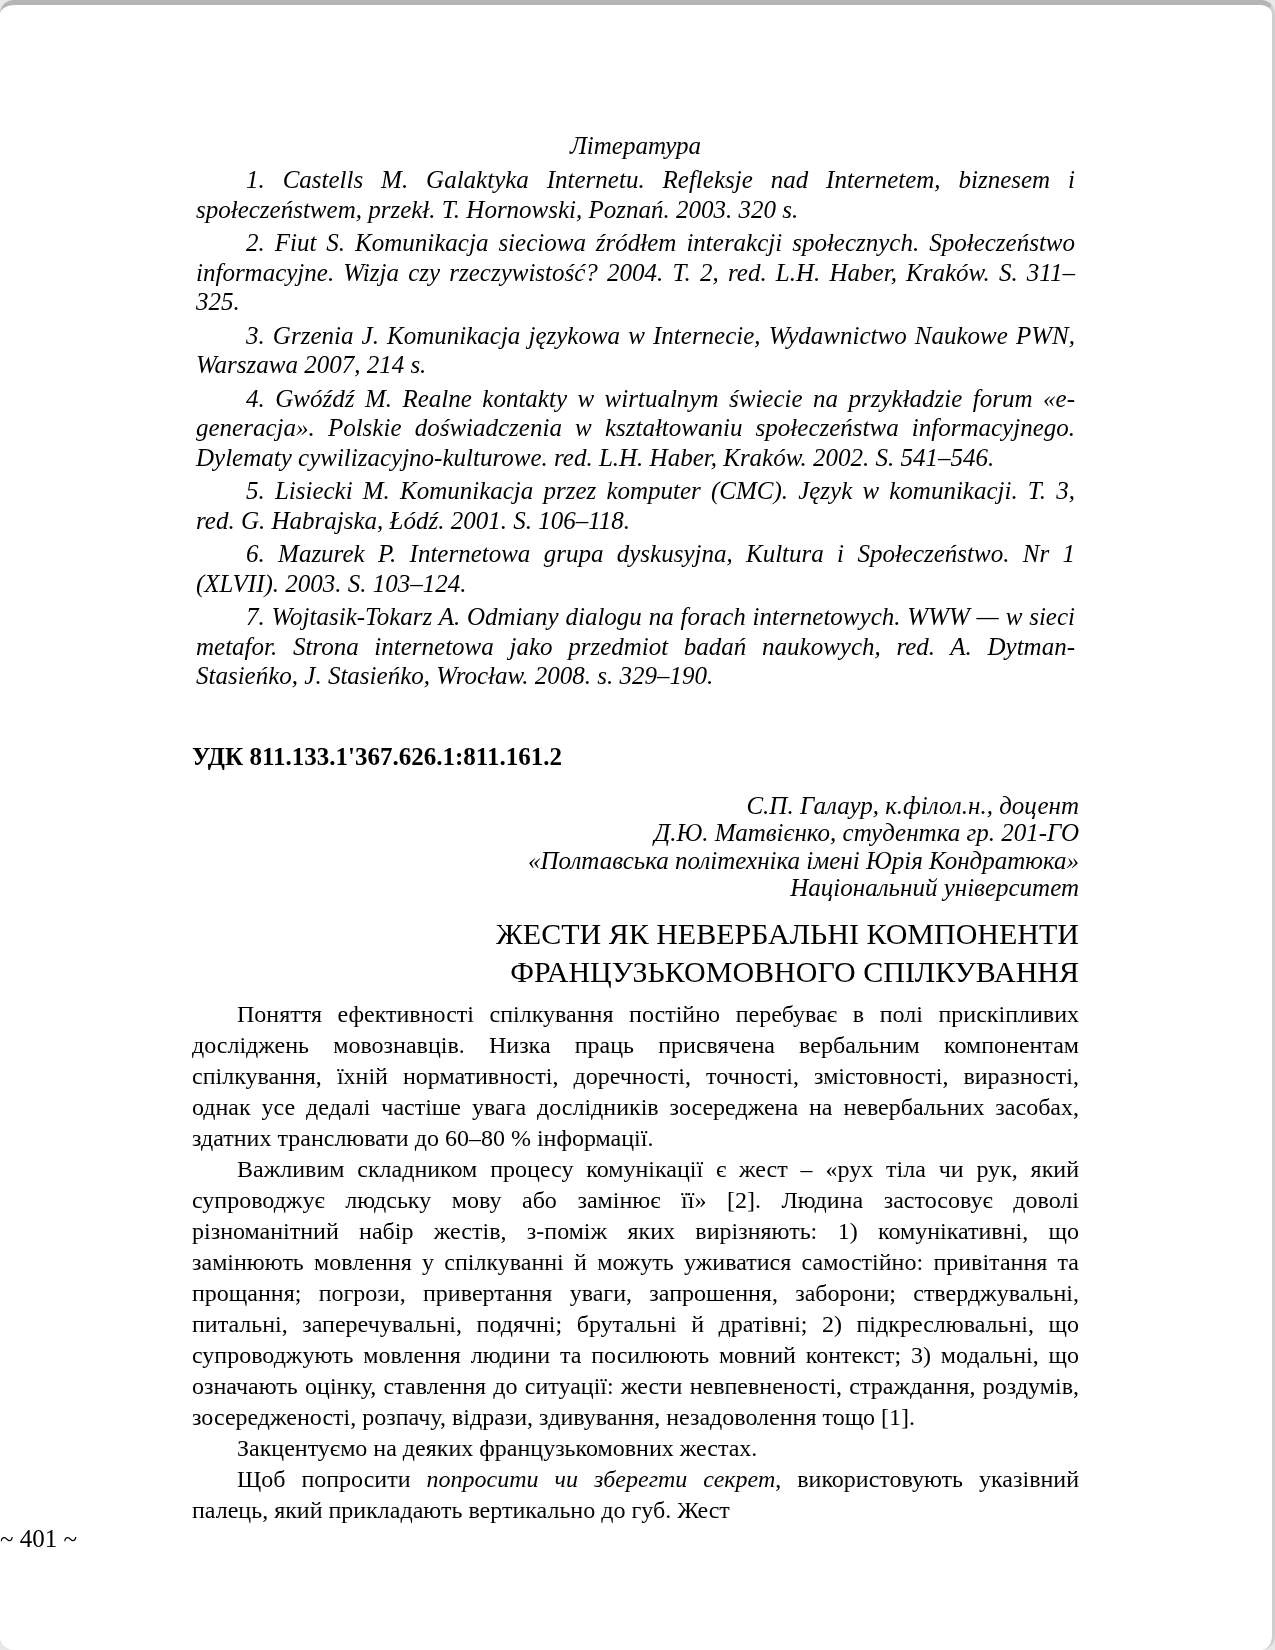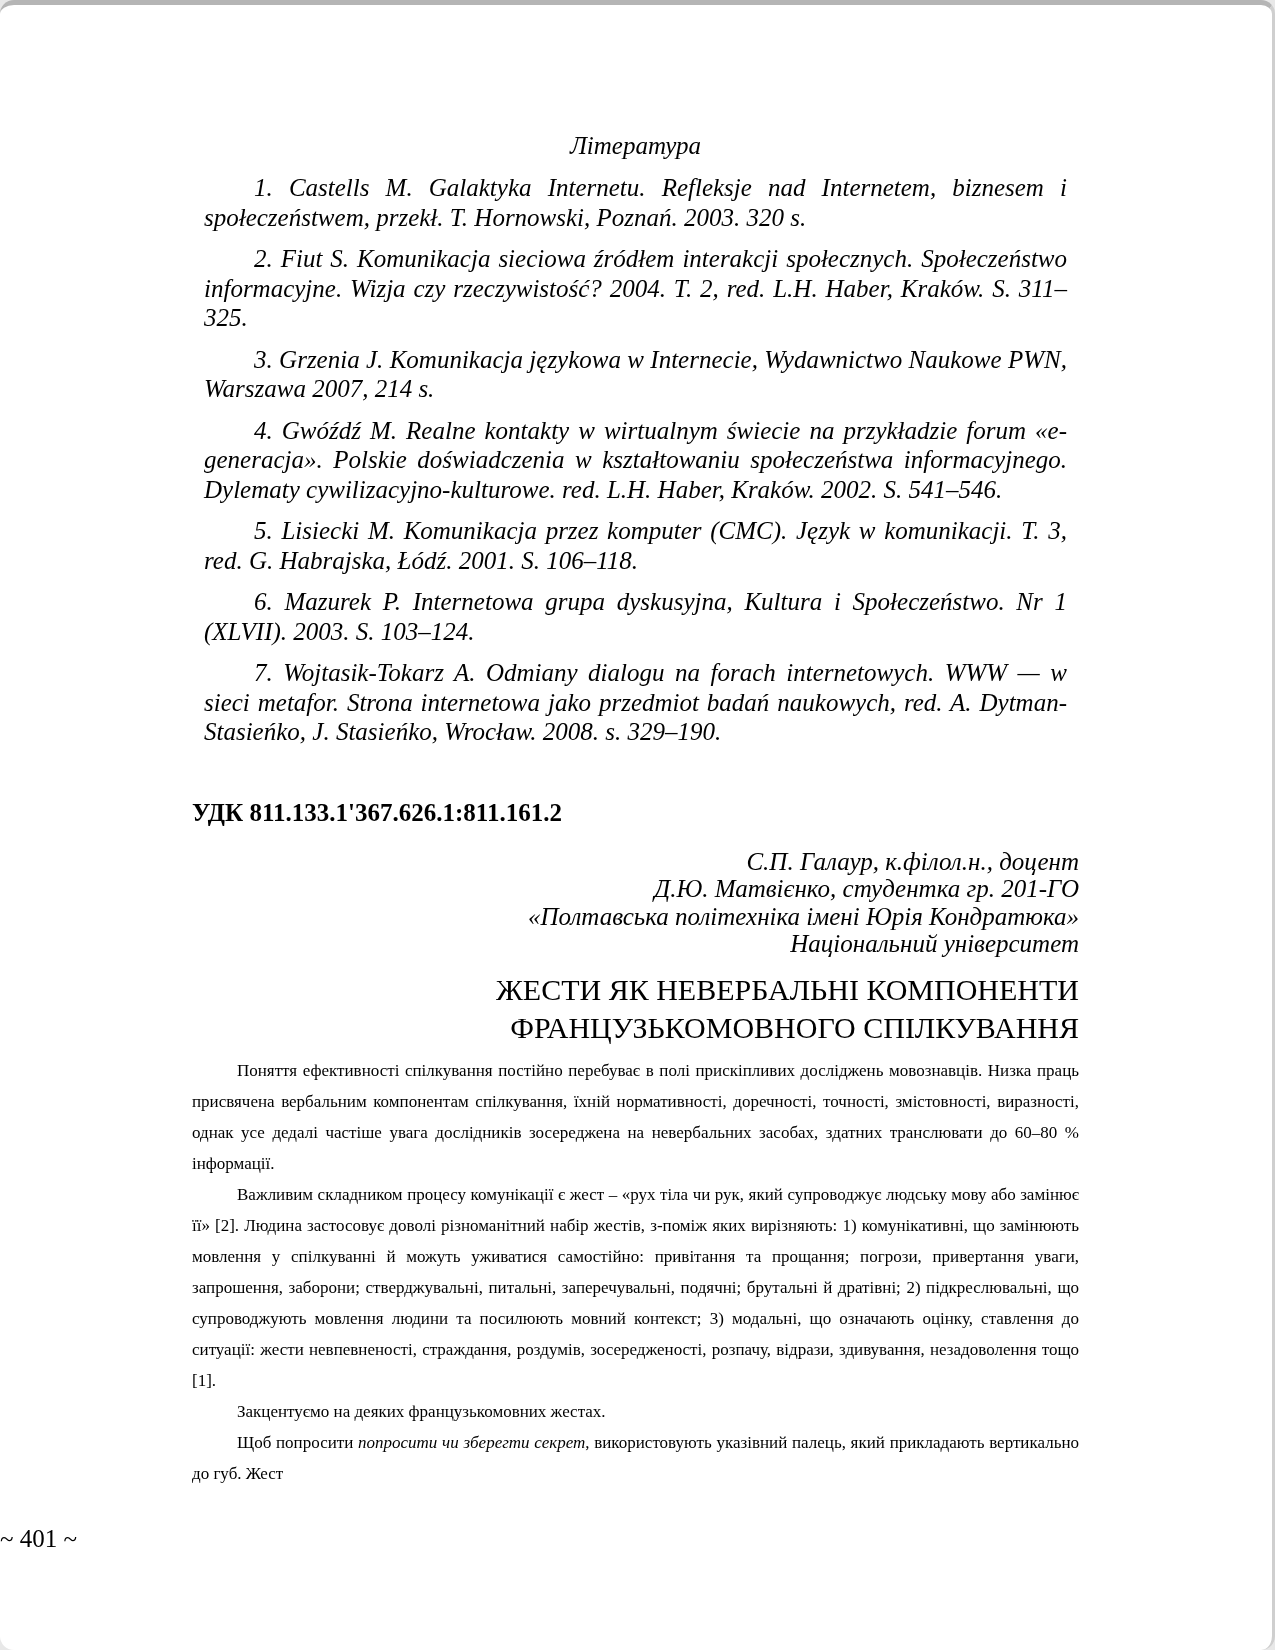--- a/index.html
+++ b/index.html
@@ -30,21 +30,21 @@
     line-height: 30px;
     font-weight: normal;
     margin: 0;
   }
   .bib-entry {
     font-style: italic;
     font-size: 25px;
     line-height: 29.5px;
     text-align: justify;
     text-indent: 50px;
-    margin: 12px;
+    margin: 4px;
   }
   
   .udc {
     font-weight: bold;
     font-size: 25px;
     line-height: 31px;
     margin: 50px 0 0 0;
   }
   
   .authors {
@@ -59,21 +59,21 @@
   
   .article-title {
     font-weight: normal;
     text-align: right;
     font-size: 30px;
     line-height: 38px;
     margin: 13px 0 8px 0;
   }
   
   .body-par {
-    font-size: 17px;
+    font-size: 24px;
     line-height: 31px;
     text-align: justify;
     text-indent: 45px;
     margin: 0;
   }
   .body-par .em {
     font-style: italic;
   }
   
   .footer {

